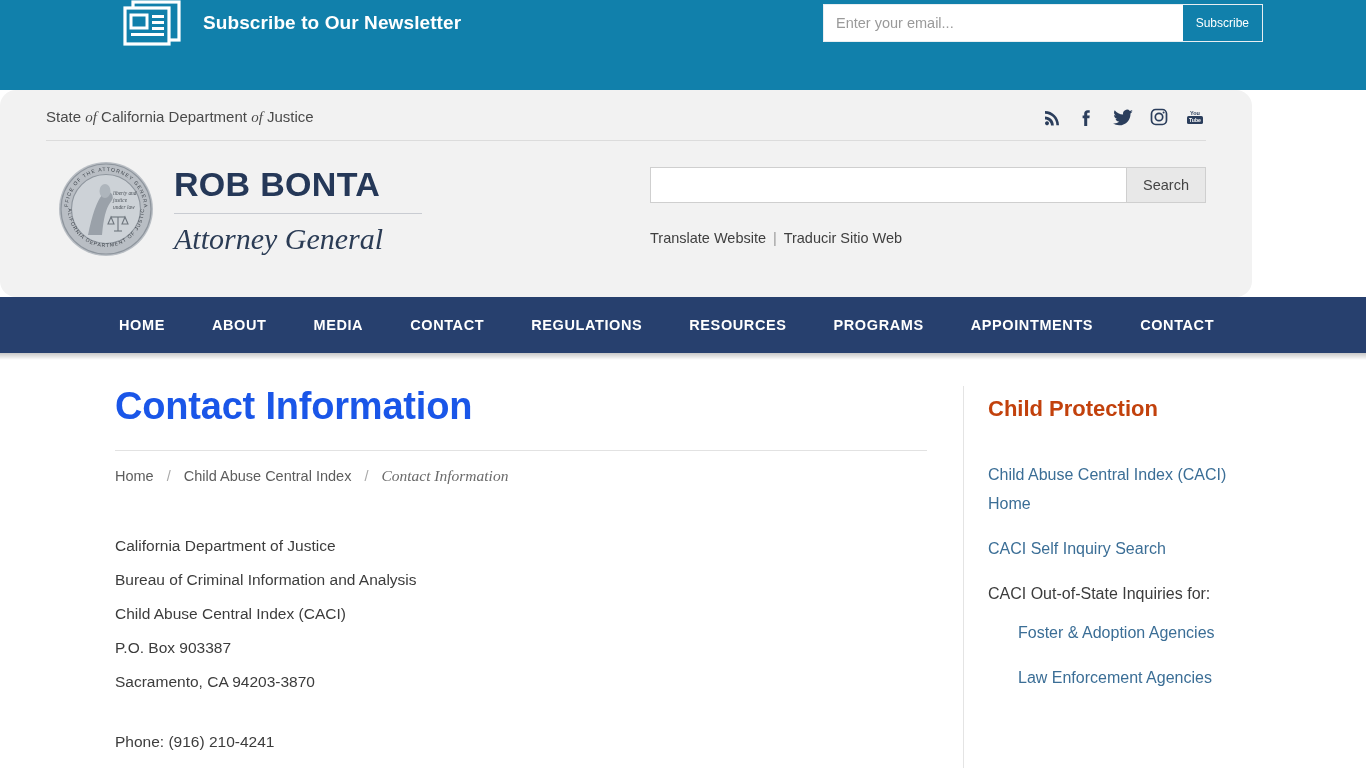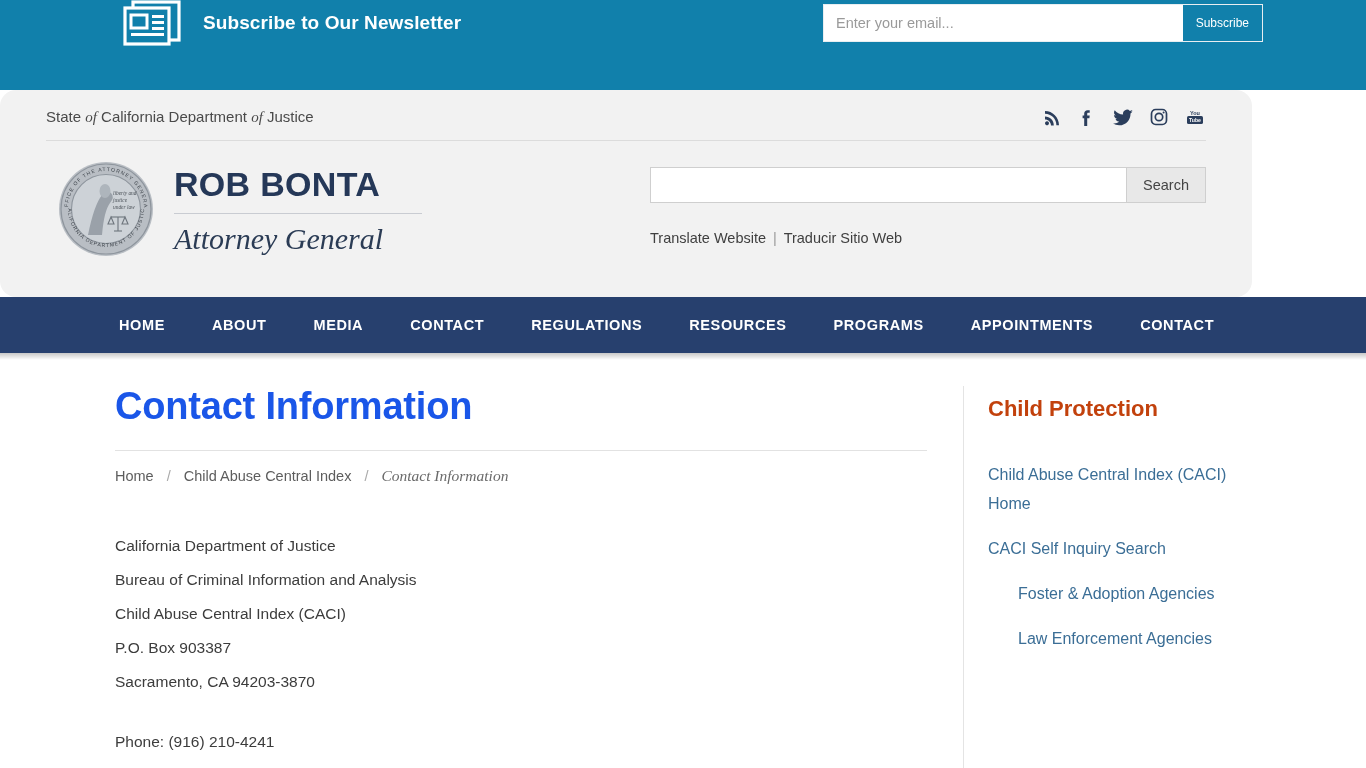--- a/index.html
+++ b/index.html
@@ -361,16 +361,17 @@
       <div class="body-gap"></div>
       <div class="body-line">Phone: (916) 210-4241</div>
       <div class="body-line">Fax: (916) 227-5054</div>
     </div>
   </div>
 
   <div class="sidebar">
     <h2 class="sb-title">Child Protection</h2>
     <a class="sb-link" href="#">Child Abuse Central Index (CACI) Home</a>
     <a class="sb-link" href="#">CACI Self Inquiry Search</a>
+    <div class="sb-text">CACI Out-of-State Inquiries for:</div>
     <a class="sb-sublink" href="#">Foster &amp; Adoption Agencies</a>
     <a class="sb-sublink" href="#">Law Enforcement Agencies</a>
   </div>
 </div>
 
 </body></html>

